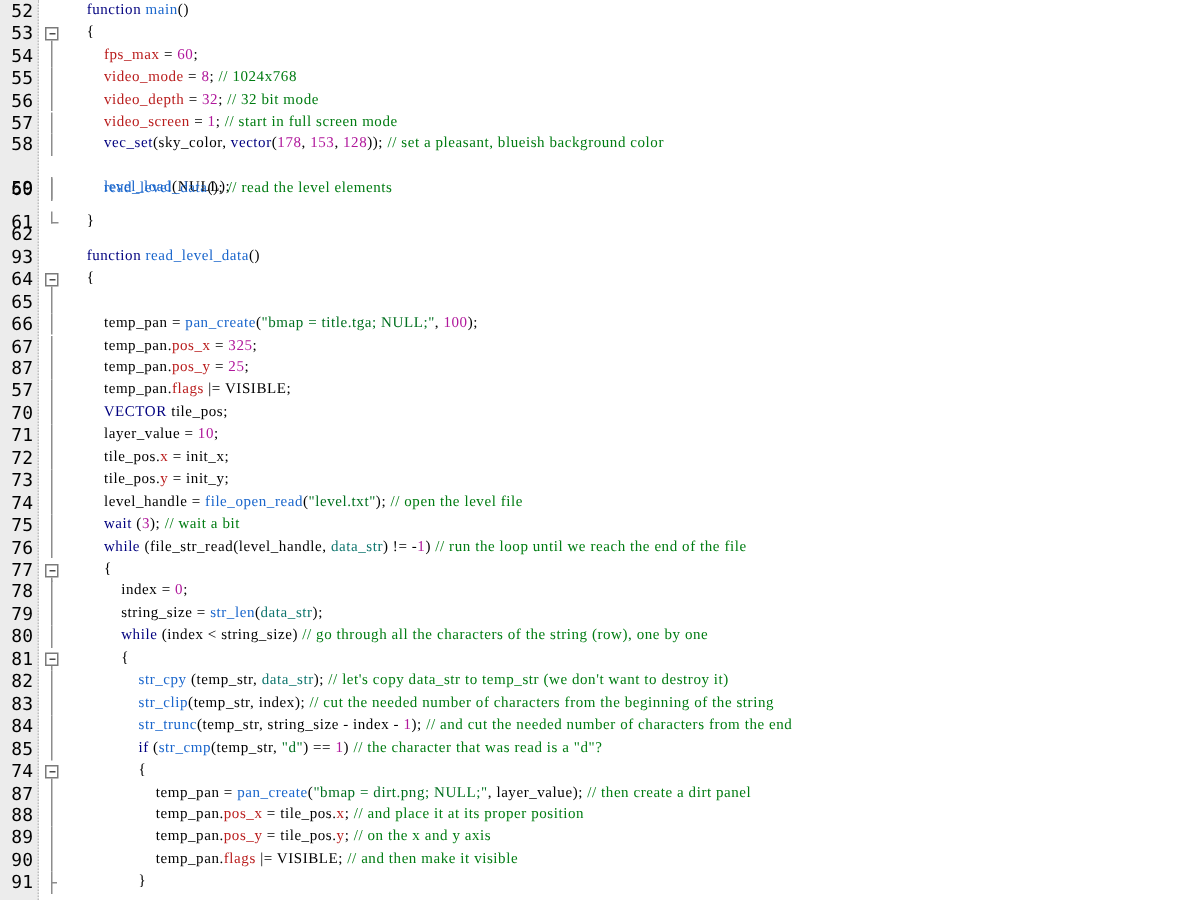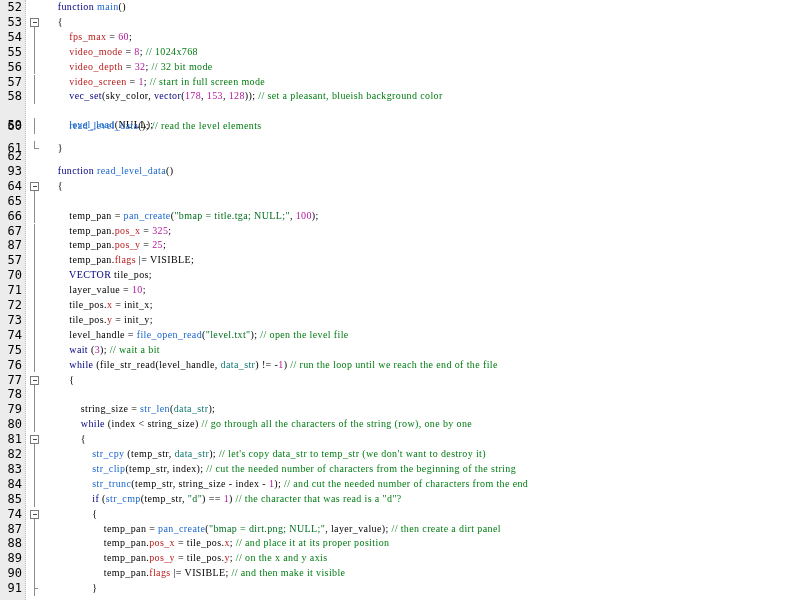--- a/index.html
+++ b/index.html
@@ -173,21 +173,21 @@
       <div class="row" style="top: 238.4px; position: absolute; left: 0px; right: 0px;"><span class="lineno">87</span><span class="foldcell"><span class="fold-line"></span></span><span class="code"><span class="t-plain">      temp_pan.</span><span class="t-member">pos_y</span><span class="t-plain"> = </span><span class="t-number">25</span><span class="t-plain">;</span></span></div>
       <div class="row" style="top: 253.3px; position: absolute; left: 0px; right: 0px;"><span class="lineno">57</span><span class="foldcell"><span class="fold-line"></span></span><span class="code"><span class="t-plain">      temp_pan.</span><span class="t-member">flags</span><span class="t-plain"> |= VISIBLE;</span></span></div>
       <div class="row" style="top: 268.2px; position: absolute; left: 0px; right: 0px;"><span class="lineno">70</span><span class="foldcell"><span class="fold-line"></span></span><span class="code"><span class="t-plain">      </span><span class="t-keyword">VECTOR</span><span class="t-plain"> tile_pos;</span></span></div>
       <div class="row" style="top: 283.1px; position: absolute; left: 0px; right: 0px;"><span class="lineno">71</span><span class="foldcell"><span class="fold-line"></span></span><span class="code"><span class="t-plain">      layer_value = </span><span class="t-number">10</span><span class="t-plain">;</span></span></div>
       <div class="row" style="top: 298px; position: absolute; left: 0px; right: 0px; padding-left: 21px;"><span class="lineno">72</span><span class="foldcell"><span class="fold-line"></span></span><span class="code"><span class="t-plain">      tile_pos.</span><span class="t-member">x</span><span class="t-plain"> = init_x;</span></span></div>
       <div class="row" style="top: 312.9px; position: absolute; left: 0px; right: 0px;"><span class="lineno">73</span><span class="foldcell"><span class="fold-line"></span></span><span class="code"><span class="t-plain">      tile_pos.</span><span class="t-member">y</span><span class="t-plain"> = init_y;</span></span></div>
       <div class="row" style="top: 327.8px; position: absolute; left: 0px; right: 0px;"><span class="lineno">74</span><span class="foldcell"><span class="fold-line"></span></span><span class="code"><span class="t-plain">      level_handle = </span><span class="t-func">file_open_read</span><span class="t-plain">(</span><span class="t-string">"level.txt"</span><span class="t-plain">); </span><span class="t-comment">// open the level file</span></span></div>
       <div class="row" style="top: 342.7px; position: absolute; left: 0px; right: 0px;"><span class="lineno">75</span><span class="foldcell"><span class="fold-line"></span></span><span class="code"><span class="t-plain">      </span><span class="t-keyword">wait</span><span class="t-plain"> (</span><span class="t-number">3</span><span class="t-plain">); </span><span class="t-comment">// wait a bit</span></span></div>
       <div class="row" style="top: 357.6px; position: absolute; left: 0px; right: 0px;"><span class="lineno">76</span><span class="foldcell"><span class="fold-line"></span></span><span class="code"><span class="t-plain">      </span><span class="t-keyword">while</span><span class="t-plain"> (</span><span class="t-plain">file_str_read</span><span class="t-plain">(level_handle, </span><span class="t-dim">data_str</span><span class="t-plain">) != -</span><span class="t-number">1</span><span class="t-plain">) </span><span class="t-comment">// run the loop until we reach the end of the file</span></span></div>
       <div class="row" style="top: 372.5px; position: absolute; left: 0px; right: 0px;"><span class="lineno">77</span><span class="foldcell"><span class="fold-box"></span><span class="fold-line below-box"></span></span><span class="code"><span class="t-plain">      {</span></span></div>
-      <div class="row" style="top: 387.4px; position: absolute; left: 0px; right: 0px;"><span class="lineno">78</span><span class="foldcell"><span class="fold-line"></span></span></div>
+      <div class="row" style="top: 387.4px; position: absolute; left: 0px; right: 0px;"><span class="lineno">78</span><span class="foldcell"><span class="fold-line"></span></span><span class="code"><span class="t-plain">          index = </span><span class="t-number">0</span><span class="t-plain">;</span></span></div>
       <div class="row" style="top: 402.3px; position: absolute; left: 0px; right: 0px;"><span class="lineno">79</span><span class="foldcell"><span class="fold-line"></span></span><span class="code"><span class="t-plain">          string_size = </span><span class="t-func">str_len</span><span class="t-plain">(</span><span class="t-dim">data_str</span><span class="t-plain">);</span></span></div>
       <div class="row" style="top: 417.2px; position: absolute; left: 0px; right: 0px;"><span class="lineno">80</span><span class="foldcell"><span class="fold-line"></span></span><span class="code"><span class="t-plain">          </span><span class="t-keyword">while</span><span class="t-plain"> (index &lt; string_size) </span><span class="t-comment">// go through all the characters of the string (row), one by one</span></span></div>
       <div class="row" style="top: 432.1px; position: absolute; left: 0px; right: 0px;"><span class="lineno">81</span><span class="foldcell"><span class="fold-box"></span><span class="fold-line below-box"></span></span><span class="code"><span class="t-plain">          {</span></span></div>
       <div class="row" style="top: 447px; position: absolute; left: 0px; right: 0px;"><span class="lineno">82</span><span class="foldcell"><span class="fold-line"></span></span><span class="code"><span class="t-plain">              </span><span class="t-func">str_cpy</span><span class="t-plain"> (temp_str, </span><span class="t-dim">data_str</span><span class="t-plain">); </span><span class="t-comment">// let's copy data_str to temp_str (we don't want to destroy it)</span></span></div>
       <div class="row" style="top: 461.9px; position: absolute; left: 0px; right: 0px;"><span class="lineno">83</span><span class="foldcell"><span class="fold-line"></span></span><span class="code"><span class="t-plain">              </span><span class="t-func">str_clip</span><span class="t-plain">(temp_str, index); </span><span class="t-comment">// cut the needed number of characters from the beginning of the string</span></span></div>
       <div class="row" style="top: 476.8px; position: absolute; left: 0px; right: 0px;"><span class="lineno">84</span><span class="foldcell"><span class="fold-line"></span></span><span class="code"><span class="t-plain">              </span><span class="t-func">str_trunc</span><span class="t-plain">(temp_str, string_size - index - </span><span class="t-number">1</span><span class="t-plain">); </span><span class="t-comment">// and cut the needed number of characters from the end</span></span></div>
       <div class="row" style="top: 491.7px; position: absolute; left: 0px; right: 0px;"><span class="lineno">85</span><span class="foldcell"><span class="fold-line"></span></span><span class="code"><span class="t-plain">              </span><span class="t-keyword">if</span><span class="t-plain"> (</span><span class="t-func">str_cmp</span><span class="t-plain">(temp_str, </span><span class="t-string">"d"</span><span class="t-plain">) == </span><span class="t-number">1</span><span class="t-plain">) </span><span class="t-comment">// the character that was read is a "d"?</span></span></div>
       <div class="row" style="top: 506.6px; position: absolute; left: 0px; right: 0px;"><span class="lineno">74</span><span class="foldcell"><span class="fold-box"></span><span class="fold-line below-box"></span></span><span class="code"><span class="t-plain">              {</span></span></div>
       <div class="row" style="top: 521.5px; position: absolute; left: 0px; right: 0px;"><span class="lineno">87</span><span class="foldcell"><span class="fold-line"></span></span><span class="code"><span class="t-plain">                  temp_pan = </span><span class="t-func">pan_create</span><span class="t-plain">(</span><span class="t-string">"bmap = dirt.png; NULL;"</span><span class="t-plain">, layer_value); </span><span class="t-comment">// then create a dirt panel</span></span></div>
       <div class="row" style="top: 536.4px; position: absolute; left: 0px; right: 0px;"><span class="lineno">88</span><span class="foldcell"><span class="fold-line"></span></span><span class="code"><span class="t-plain">                  temp_pan.</span><span class="t-member">pos_x</span><span class="t-plain"> = tile_pos.</span><span class="t-member">x</span><span class="t-plain">; </span><span class="t-comment">// and place it at its proper position</span></span></div>

